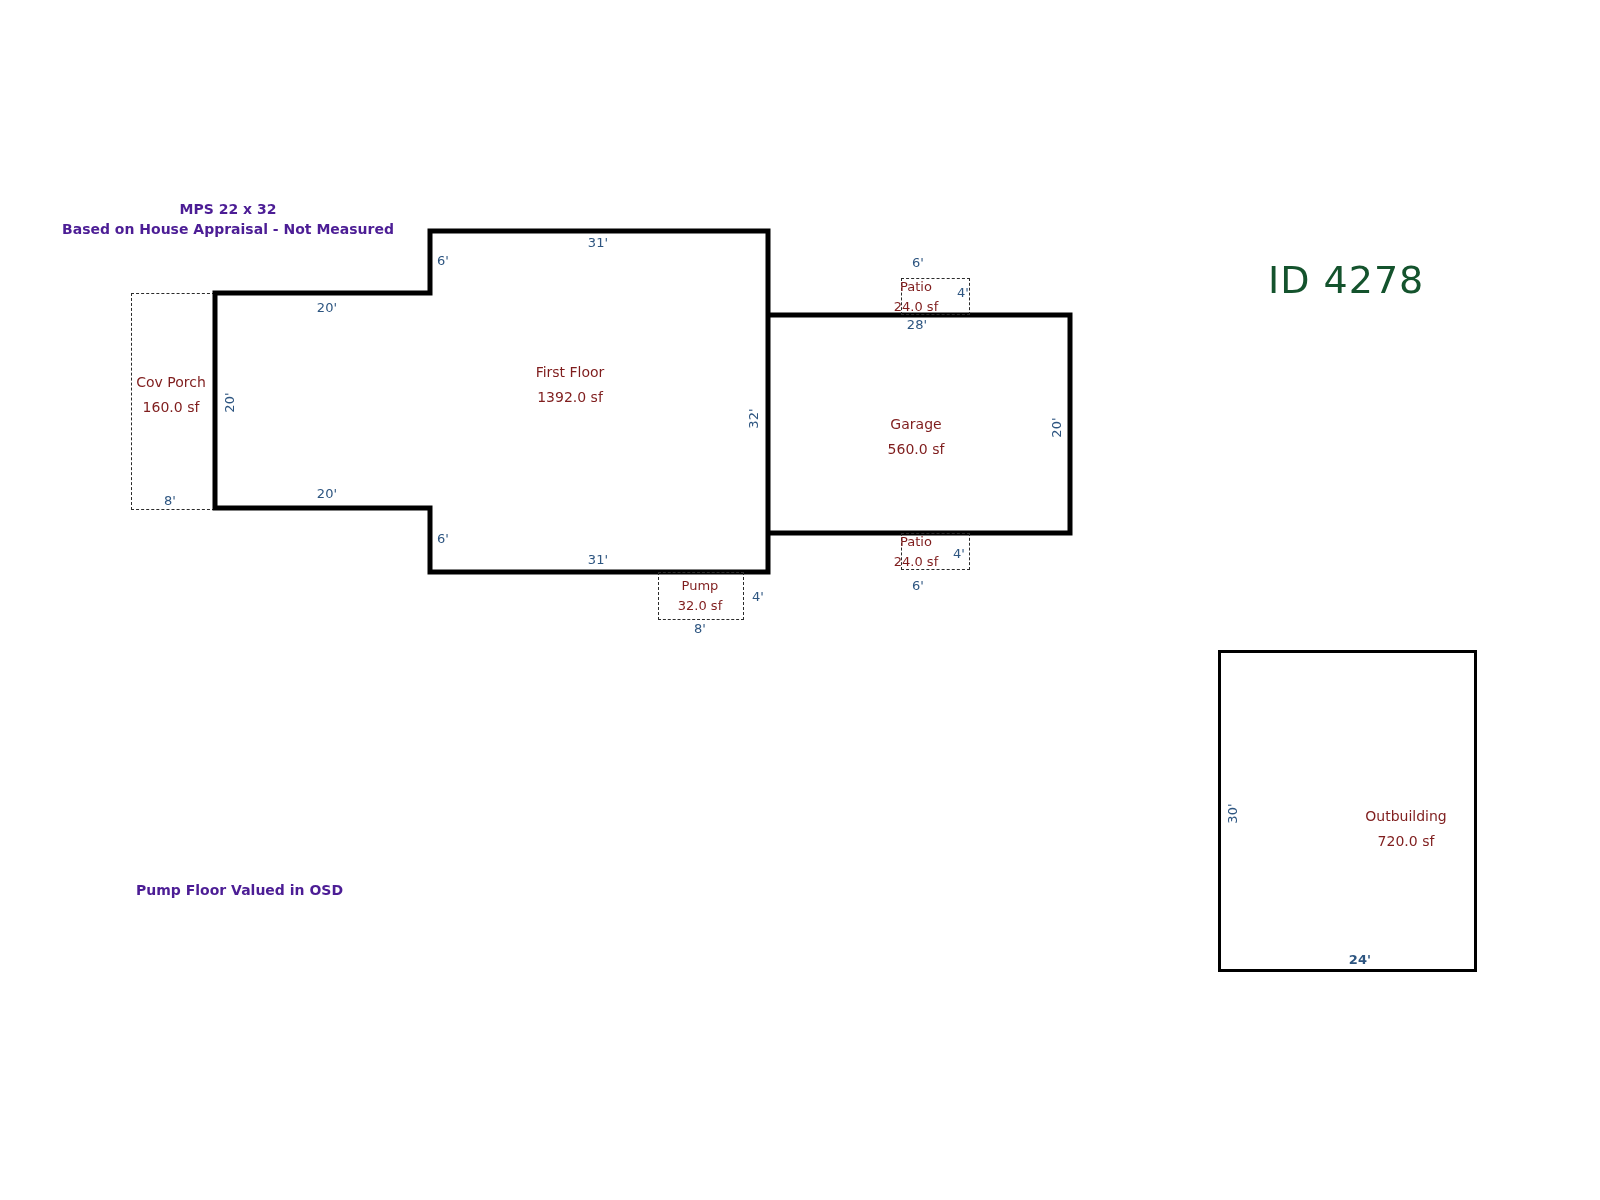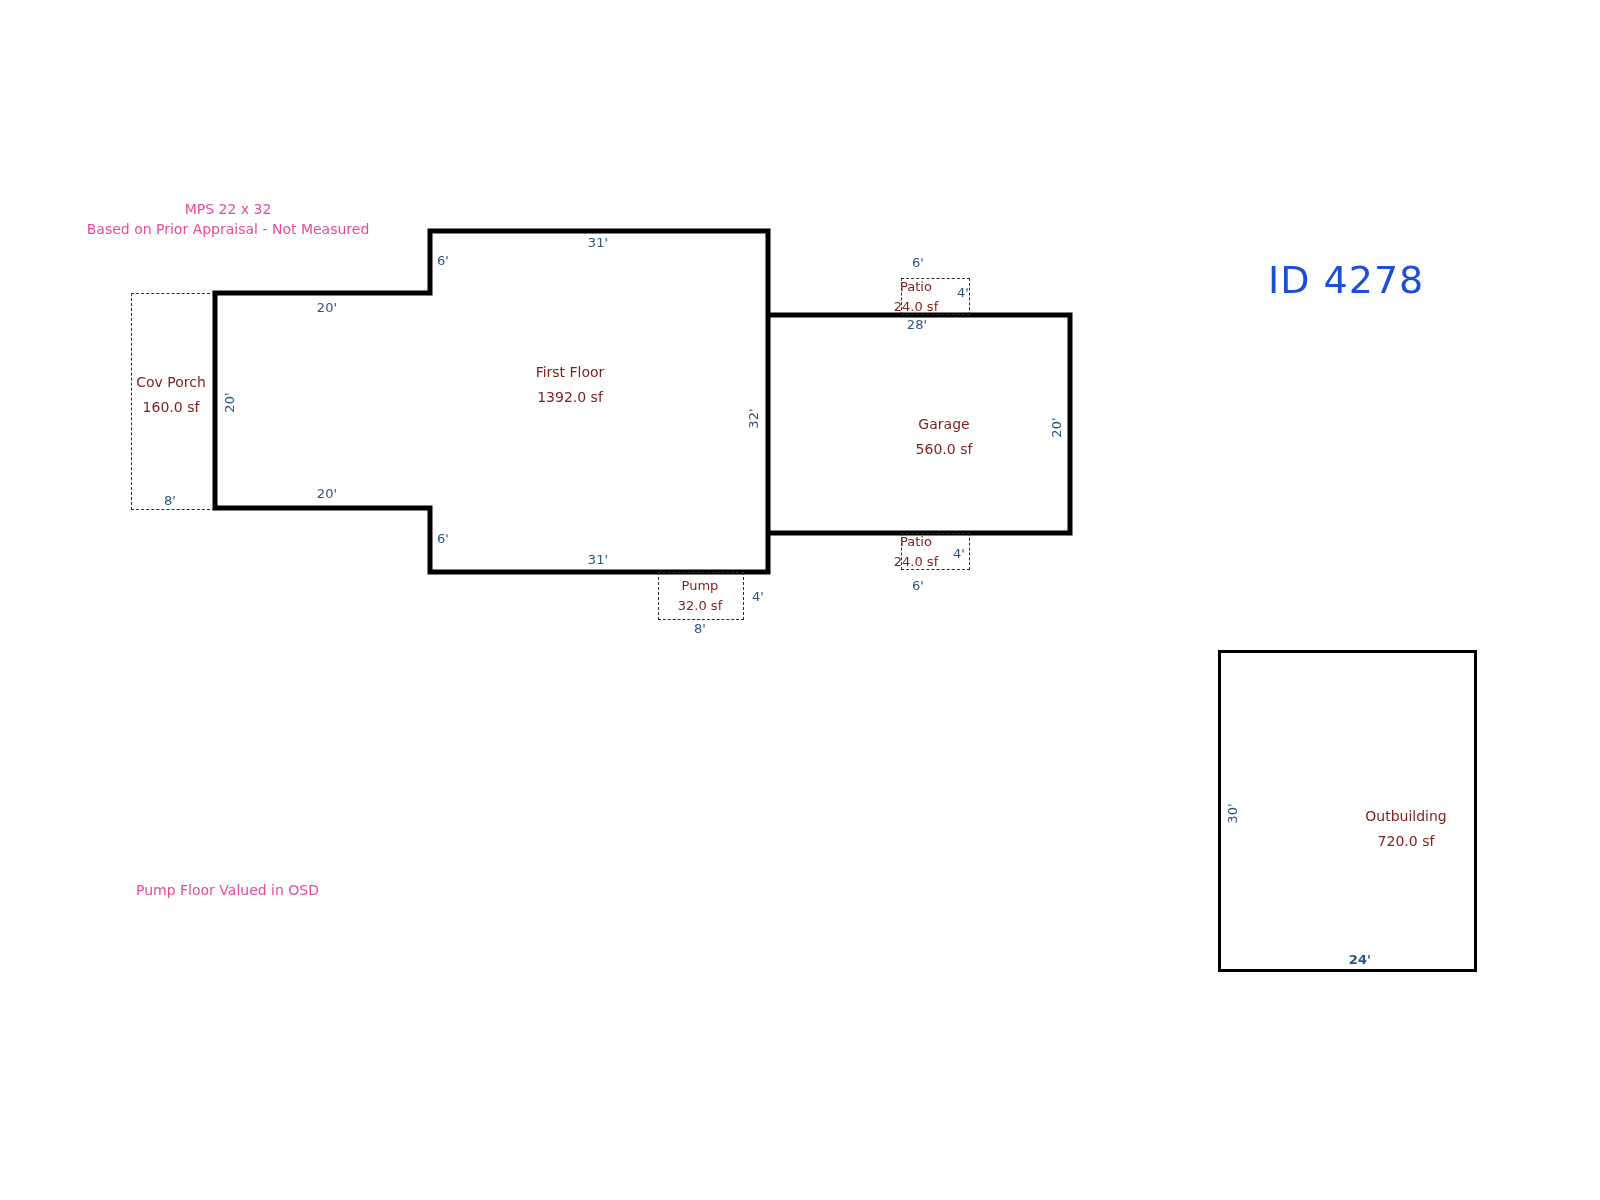--- a/index.html
+++ b/index.html
@@ -31,32 +31,33 @@
     text-align: center;
     transform: translateX(-50%);
   }
   .dim.vert {
     transform-origin: 50% 50%;
     transform: rotate(-90deg);
   }
   .note {
     position: absolute;
     font-size: 14px;
-    color: #ec4899;
+    color: #4c1d95;
     white-space: nowrap;
     line-height: 1.5;
+    font-weight: bold;
   }
   .note.center {
     text-align: center;
     transform: translateX(-50%);
   }
   .title {
     position: absolute;
     font-size: 38px;
-    color: #1d4ed8;
+    color: #14532d;
     white-space: nowrap;
     letter-spacing: 1px;
   }
 
   
   .area-label {
     position: absolute;
     text-align: center;
     transform: translate(-50%, -50%);
     color: #7f1d1d;
@@ -106,21 +107,21 @@
     height: 1200px;
     pointer-events: none;
   }
 </style>
 </head>
 <body>
 
 <div id="sketch">
 
   <div class="note center" style="left:228px; top:199px;">MPS 22 x 32</div>
-  <div class="note center" style="left:228px; top:219px;">Based on Prior Appraisal - Not Measured</div>
+  <div class="note center" style="left:228px; top:219px;">Based on House Appraisal - Not Measured</div>
 
   <div class="title" style="left:1268px; top:258px;">ID 4278</div>
 
   <div class="dashed-box" style="left:131px; top:293px; width:84px; height:217px;"></div>
   <div class="area-label" style="left:171px; top:394px;">
     <span class="nm">Cov Porch</span>
     <span class="sz">160.0 sf</span>
   </div>
   <div class="dim center" style="left:170px; top:493px;">8'</div>
   <div class="dim vert" style="left:219px; top:395px;">20'</div>
@@ -138,21 +139,21 @@
   </div>
 
   <div class="dim center" style="left:598px; top:235px;">31'</div>
   <div class="dim center" style="left:598px; top:552px;">31'</div>
   <div class="dim center" style="left:327px; top:300px;">20'</div>
   <div class="dim center" style="left:327px; top:486px;">20'</div>
   <div class="dim" style="left:437px; top:253px;">6'</div>
   <div class="dim" style="left:437px; top:531px;">6'</div>
   <div class="dim vert" style="left:743px; top:411px;">32'</div>
 
-  <div class="area-label" style="left:916px; top:436px;margin-left:28px;">
+  <div class="area-label" style="left:916px; top:436px;">
     <span class="nm">Garage</span>
     <span class="sz">560.0 sf</span>
   </div>
   <div class="dim center" style="left:917px; top:317px;">28'</div>
   <div class="dim vert" style="left:1046px; top:420px;">20'</div>
 
   <div class="dashed-box" style="left:901px; top:278px; width:69px; height:37px;"></div>
   <div class="area-label small" style="left:916px; top:297px;">
     <span class="nm">Patio</span>
     <span class="sz">24.0 sf</span>

